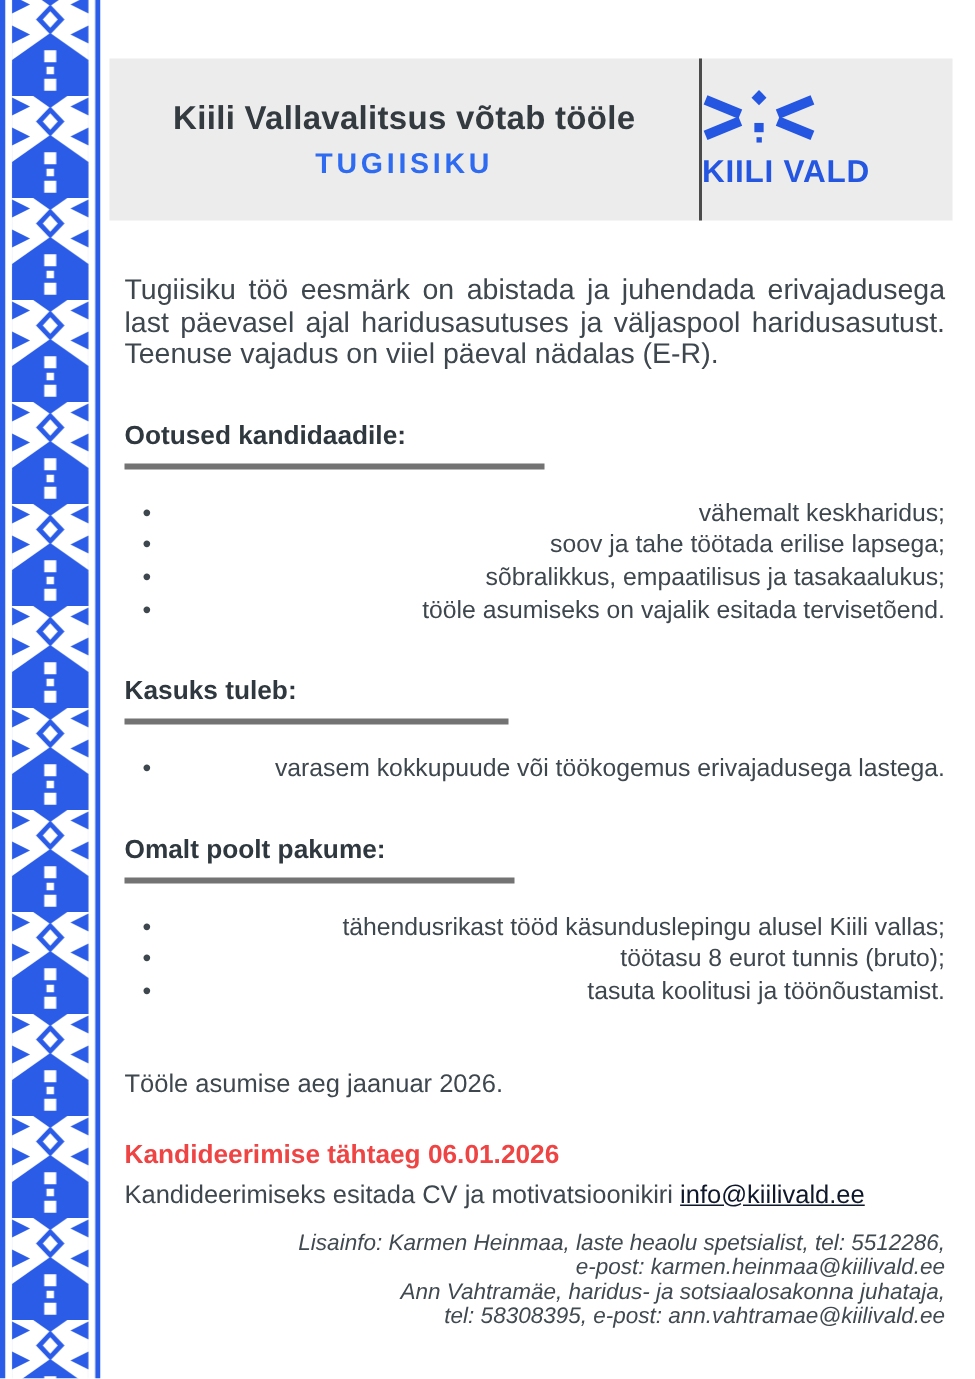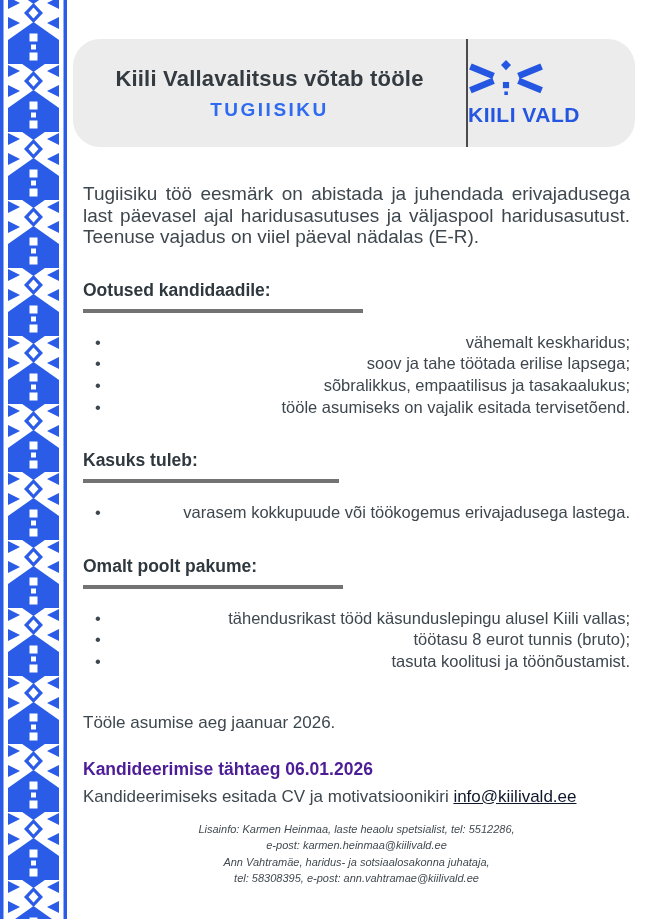--- a/index.html
+++ b/index.html
@@ -6,42 +6,42 @@
   body{font-family:"Liberation Sans","DejaVu Sans",sans-serif;background:#ffffff;}
   .page{position:relative;width:650px;height:919px;background:#ffffff;overflow:hidden;}
 
   
   .border-strip{position:absolute;left:0;top:0;width:67px;height:919px;}
 
   
   .content{position:absolute;left:73px;top:0;width:562px;}
 
   
-  .header{margin-top:39px;height:108px;background:#ececec;display:flex;align-items:stretch;border-radius:27px;}
+  .header{margin-top:39px;height:108px;background:#ececec;display:flex;align-items:stretch;}
   .header-title-cell{width:393px;display:flex;flex-direction:column;align-items:center;justify-content:center;}
   .title-line1{font-size:22px;font-weight:bold;color:#333a40;letter-spacing:0.2px;}
   .title-line2{font-size:19px;font-weight:bold;color:#2e6bf0;letter-spacing:2.5px;margin-top:7px;}
   .header-divider{width:2px;background:#4b4b4b;}
   .header-logo-cell{flex:1;display:flex;flex-direction:column;justify-content:center;}
   .logo-text{font-size:21px;font-weight:800;color:#2456e2;letter-spacing:0.5px;margin-top:5px;}
 
   
   .main{padding:0 5px 0 10px;color:#3e474e;}
   .intro{margin-top:36px;font-size:19px;line-height:21.6px;text-align:justify;}
   .section-heading{margin-top:32px;font-size:17.5px;font-weight:bold;color:#2f383e;
                    padding-bottom:8px;border-bottom:4px solid #737373;}
   .w1{width:280px;} .w2{width:256px;} .w3{width:260px;}
   .bullet-list{list-style:none;margin:19px 0 0 0;padding:0 0 0 12px;font-size:16.5px;line-height:21.6px;}
   .bullet-list li{position:relative;padding-left:15px;text-align:right;}
   .bullet-list li::before{content:"\2022";position:absolute;left:0;top:0;}
   .start-line{margin-top:40px;font-size:17px;}
-  .deadline-line{margin-top:26px;font-size:17.5px;font-weight:bold;color:#4c1d95;}
+  .deadline-line{margin-top:26px;font-size:17.5px;font-weight:bold;color:#ef4444;}
   .apply-line{margin-top:7px;font-size:17px;}
   .apply-line a{color:#0f172a;text-decoration:underline;}
-  .footer{margin-top:14px;text-align:center;font-style:italic;font-size:11px;line-height:16.5px;color:#414a50;}
+  .footer{margin-top:14px;text-align:right;font-style:italic;font-size:15px;line-height:16.5px;color:#414a50;}
 </style>
 </head>
 <body>
 
 <div class="page">
 
   <div class="border-strip">
     <svg width="67" height="919" xmlns="http://www.w3.org/2000/svg">
       <defs>
         <pattern id="folk" width="67" height="68" patternUnits="userSpaceOnUse" patternTransform="translate(0,-4)">

